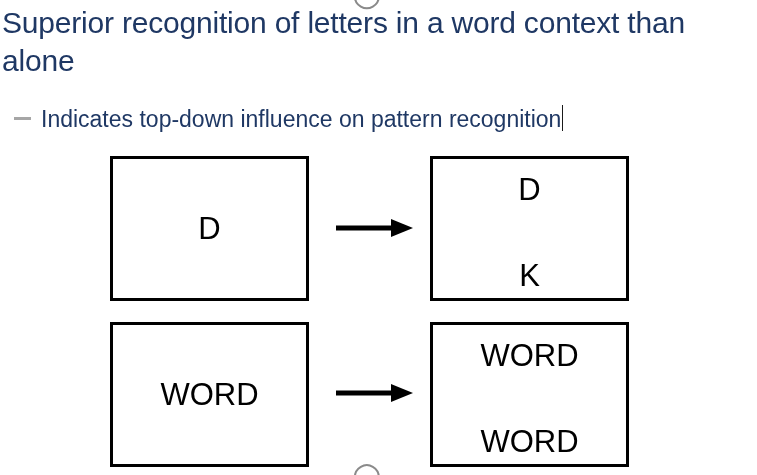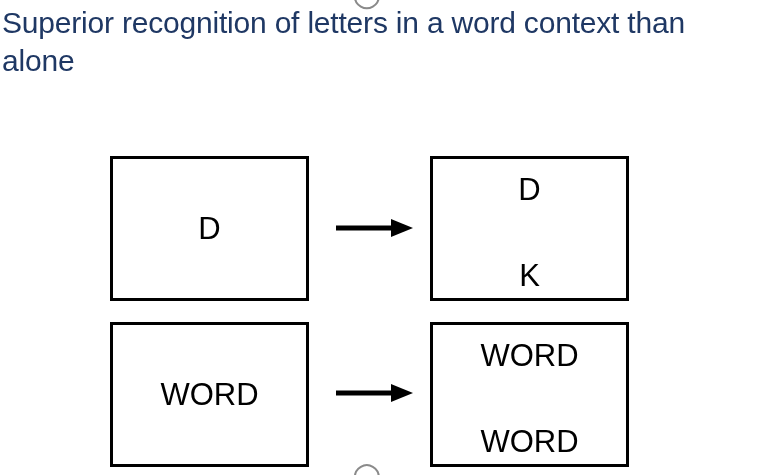--- a/index.html
+++ b/index.html
@@ -147,20 +147,25 @@
 </style>
 </head>
 <body>
 
 <div id="slide">
 
   <div class="clip-remnant" id="remnant-top">◡</div>
 
   <div id="title">Superior recognition of letters in a word context than alone</div>
 
+  <div id="bullet-row">
+    <span id="bullet-dash"></span>
+    <span id="bullet-text">Indicates top-down influence on pattern recognition</span>
+    <span id="caret"></span>
+  </div>
 
   <div id="diagram">
 
     <div class="panel single" id="panel-letter-alone">
       <div class="panel-line">D</div>
     </div>
 
     <svg class="arrow" id="arrow-top" viewBox="0 0 80 28">
       <line x1="1" y1="14" x2="61" y2="14" stroke="#000000" stroke-width="5"></line>
       <polygon points="56,5 78,14 56,23" fill="#000000"></polygon>

